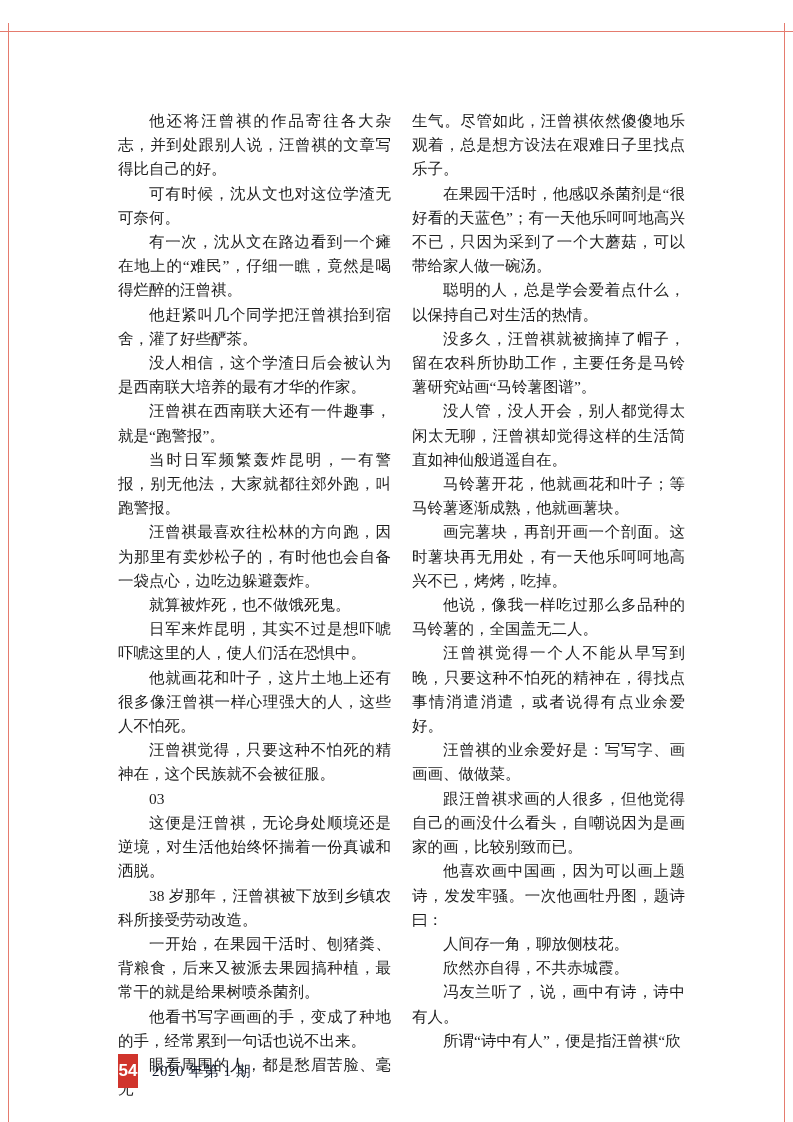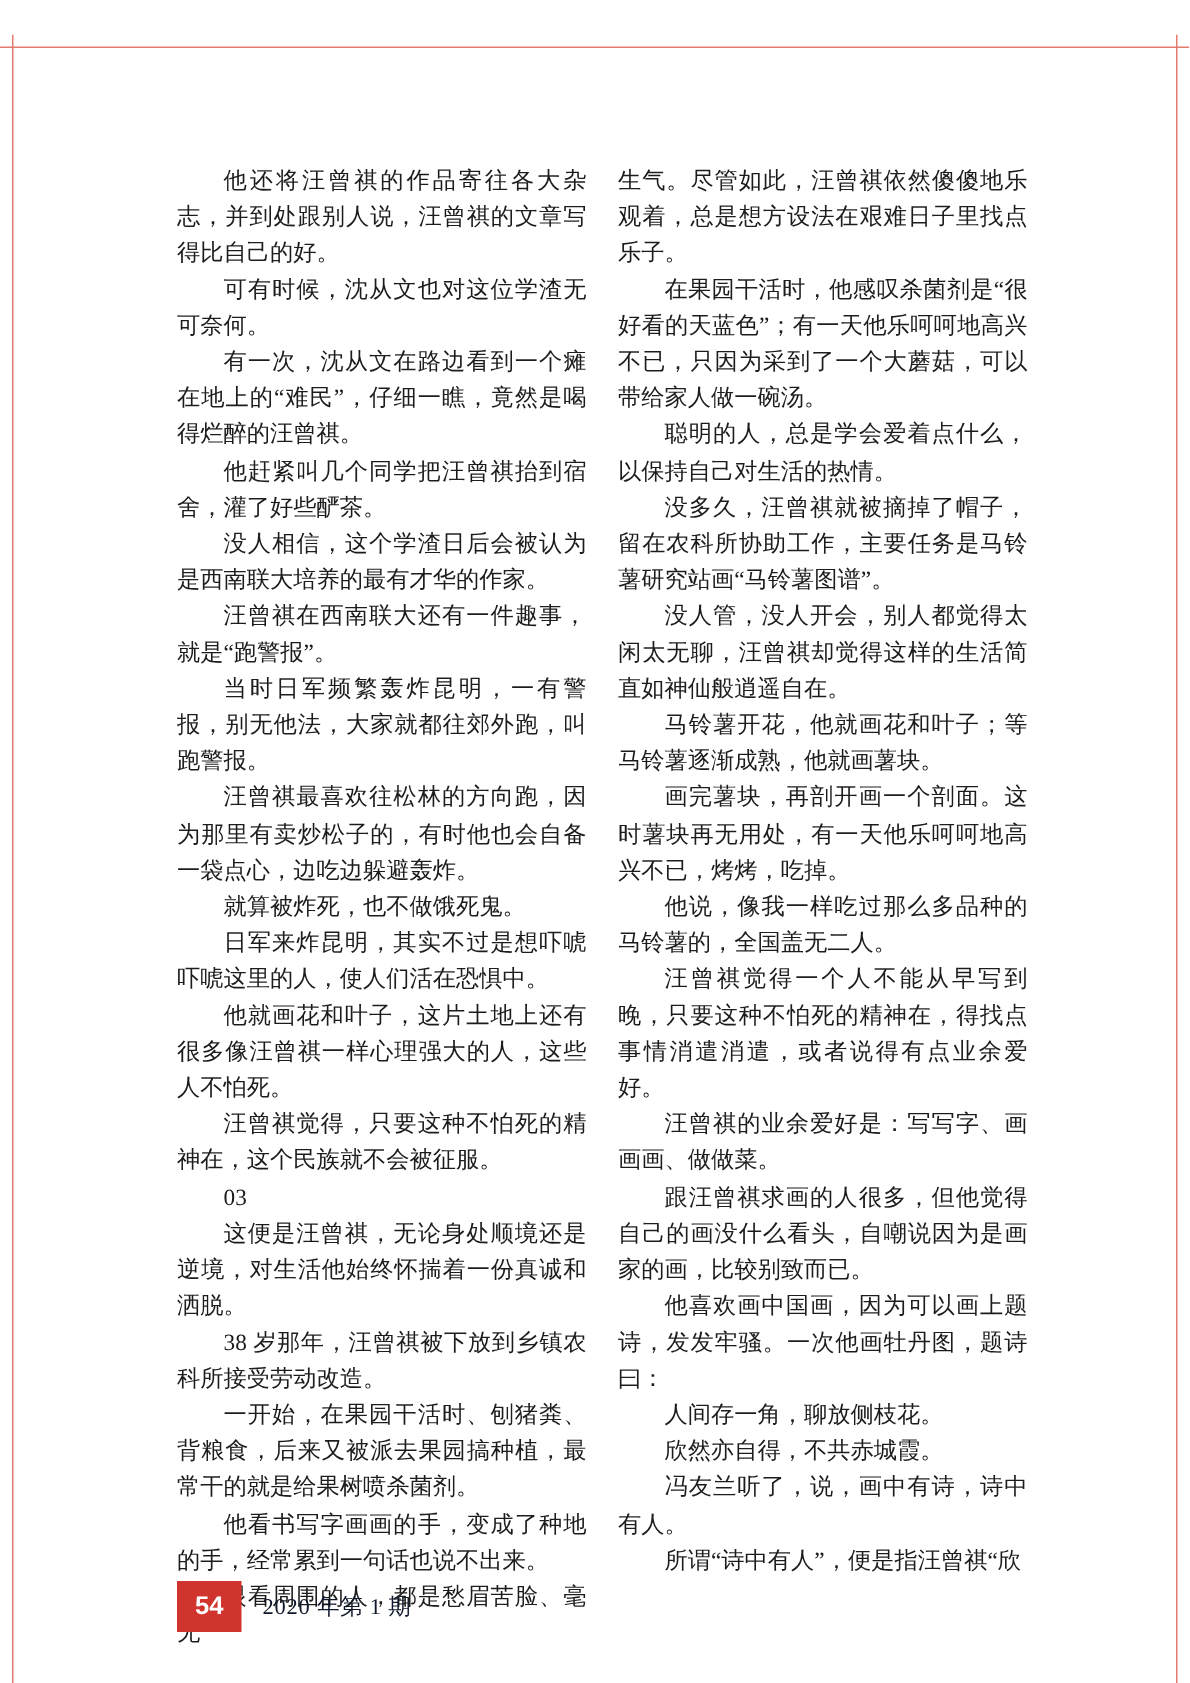--- a/index.html
+++ b/index.html
@@ -51,21 +51,21 @@
   .column.right p:first-child { text-indent: 0; }
 
   .footer {
     position: absolute;
     left: 118px;
     top: 1031px;
     display: flex;
     align-items: center;
   }
   .page-num-badge {
-    width: 43px;
+    width: 20px;
     height: 34px;
     background: var(--accent-red, #d0342c);
     color: #ffffff;
     font-family: "Liberation Sans", "DejaVu Sans", sans-serif;
     font-size: 17px;
     font-weight: 600;
     display: flex;
     align-items: center;
     justify-content: center;
   }

